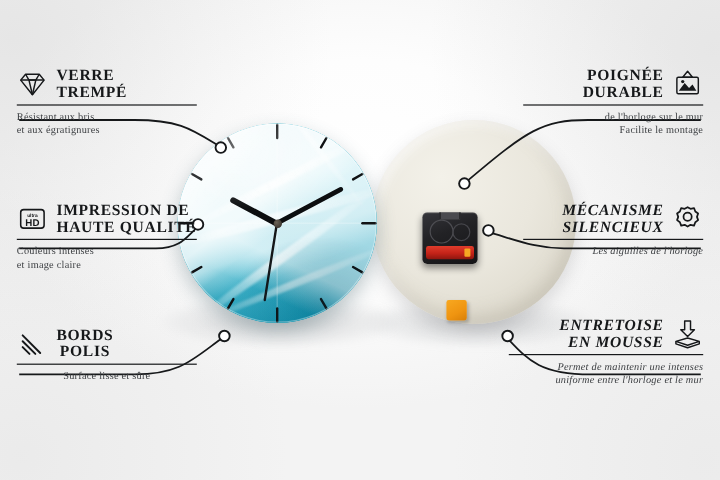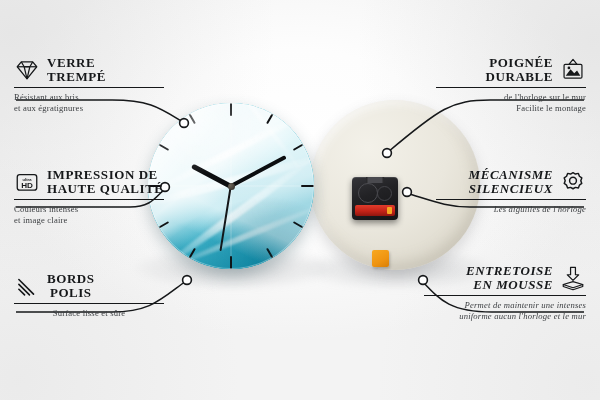--- a/index.html
+++ b/index.html
@@ -362,16 +362,16 @@
             <g fill="none" stroke="#16181a" stroke-width="1.5" stroke-linejoin="round">
           <path d="M13 3 H19 V12 H23 L16 19 L9 12 H13 Z"></path>
           <path d="M16 20.5 L28 24 L16 28 L4 24 Z"></path>
           <path d="M4 24 V26.5 L16 30.5 L28 26.5 V24"></path>
         </g>
           </svg>
       </span>
     </div>
     <div class="rule"></div>
     <div class="desc">Permet de maintenir une intenses</div>
-    <div class="desc">uniforme aucun l'horloge et le mur</div>
+    <div class="desc">uniforme entre l'horloge et le mur</div>
   </div>
 
 </div>
 
 </body></html>

